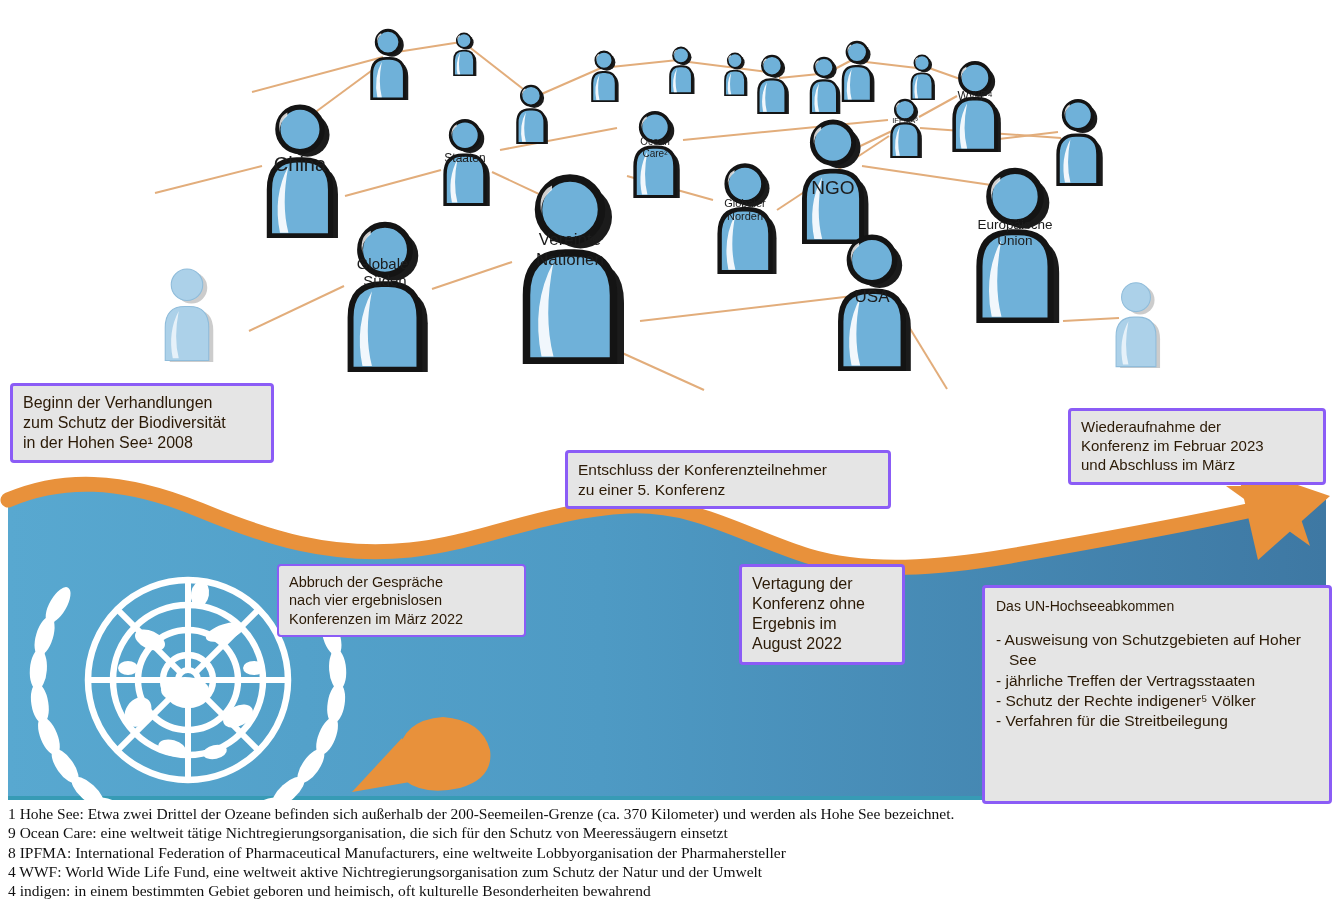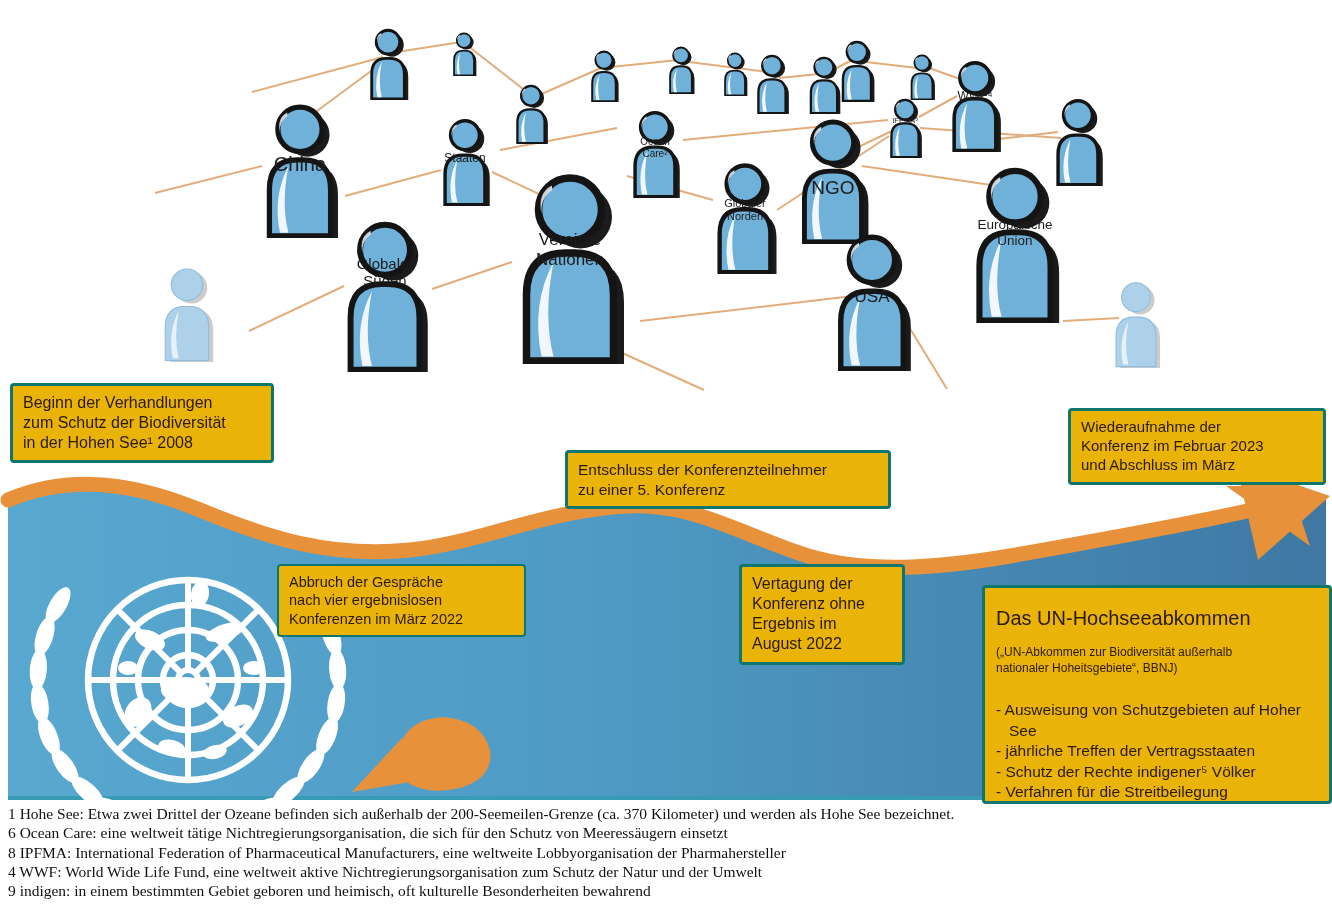--- a/index.html
+++ b/index.html
@@ -1,28 +1,28 @@
 <!DOCTYPE html>
 <html><head>
 <meta charset="utf-8">
 <style>
   html,body{margin:0;padding:0;background:#fff;}
   #canvas{position:relative;width:1332px;height:912px;background:#fff;overflow:hidden;
           font-family:"Liberation Sans",sans-serif;}
   svg{position:absolute;left:0;top:0;}
-  .event-box{position:absolute;background:#eab308;border:3px solid #0f766e;border-radius:4px;
+  .event-box{position:absolute;background:#e5e5e5;border:3px solid #8b5cf6;border-radius:4px;
              color:#2b1a06;white-space:pre-line;line-height:1.26;padding:7px 10px;z-index:6;}
   #box-start{left:10px;top:383px;width:238px;font-size:16px;}
   #box-decision{left:565px;top:450px;width:300px;font-size:15.5px;}
   #box-resume{left:1068px;top:408px;width:232px;font-size:15px;}
   #box-break{left:277px;top:564px;width:225px;font-size:14.5px;border-width:2.5px;}
   #box-adjourn{left:739px;top:564px;width:140px;font-size:16px;}
   #box-treaty{left:982px;top:585px;width:322px;height:193px;font-size:15.5px;white-space:normal;
               padding:10px 11px;}
-  #treaty-title{font-size:20px;margin:8px 0 14px 0;font-weight:400;}
+  #treaty-title{font-size:14px;margin:0 0 14px 0;font-weight:400;}
   #treaty-subtitle{font-size:12px;line-height:1.3;white-space:pre-line;margin-bottom:24px;}
   .bullet{padding-left:13px;text-indent:-13px;line-height:1.32;}
   #footnotes{position:absolute;left:8px;top:804px;width:1320px;z-index:7;
              font-family:"Liberation Serif",serif;font-size:15.5px;line-height:19.3px;color:#101010;}
   .fn{white-space:nowrap;}
 </style>
 </head>
 <body>
 
 <div id="canvas">
@@ -252,28 +252,26 @@
   <div class="event-box" id="box-break">Abbruch der Gespräche
 nach vier ergebnislosen
 Konferenzen im März 2022</div>
   <div class="event-box" id="box-adjourn">Vertagung der
 Konferenz ohne
 Ergebnis im
 August 2022</div>
 
   <div class="event-box" id="box-treaty">
     <div id="treaty-title">Das UN-Hochseeabkommen</div>
-    <div id="treaty-subtitle">(„UN-Abkommen zur Biodiversität außerhalb
-nationaler Hoheitsgebiete“, BBNJ)</div>
     <div class="bullet">- Ausweisung von Schutzgebieten auf Hoher See</div>
     <div class="bullet">- jährliche Treffen der Vertragsstaaten</div>
     <div class="bullet">- Schutz der Rechte indigener⁵ Völker</div>
     <div class="bullet">- Verfahren für die Streitbeilegung</div>
   </div>
 
   <div id="footnotes">
     <div class="fn">1 Hohe See: Etwa zwei Drittel der Ozeane befinden sich außerhalb der 200-Seemeilen-Grenze (ca. 370 Kilometer) und werden als Hohe See bezeichnet.</div>
-    <div class="fn">6 Ocean Care: eine weltweit tätige Nichtregierungsorganisation, die sich für den Schutz von Meeressäugern einsetzt</div>
+    <div class="fn">9 Ocean Care: eine weltweit tätige Nichtregierungsorganisation, die sich für den Schutz von Meeressäugern einsetzt</div>
     <div class="fn">8 IPFMA: International Federation of Pharmaceutical Manufacturers, eine weltweite Lobbyorganisation der Pharmahersteller</div>
     <div class="fn">4 WWF: World Wide Life Fund, eine weltweit aktive Nichtregierungsorganisation zum Schutz der Natur und der Umwelt</div>
-    <div class="fn">9 indigen: in einem bestimmten Gebiet geboren und heimisch, oft kulturelle Besonderheiten bewahrend</div>
+    <div class="fn">4 indigen: in einem bestimmten Gebiet geboren und heimisch, oft kulturelle Besonderheiten bewahrend</div>
   </div>
 </div>
 
 </body></html>

